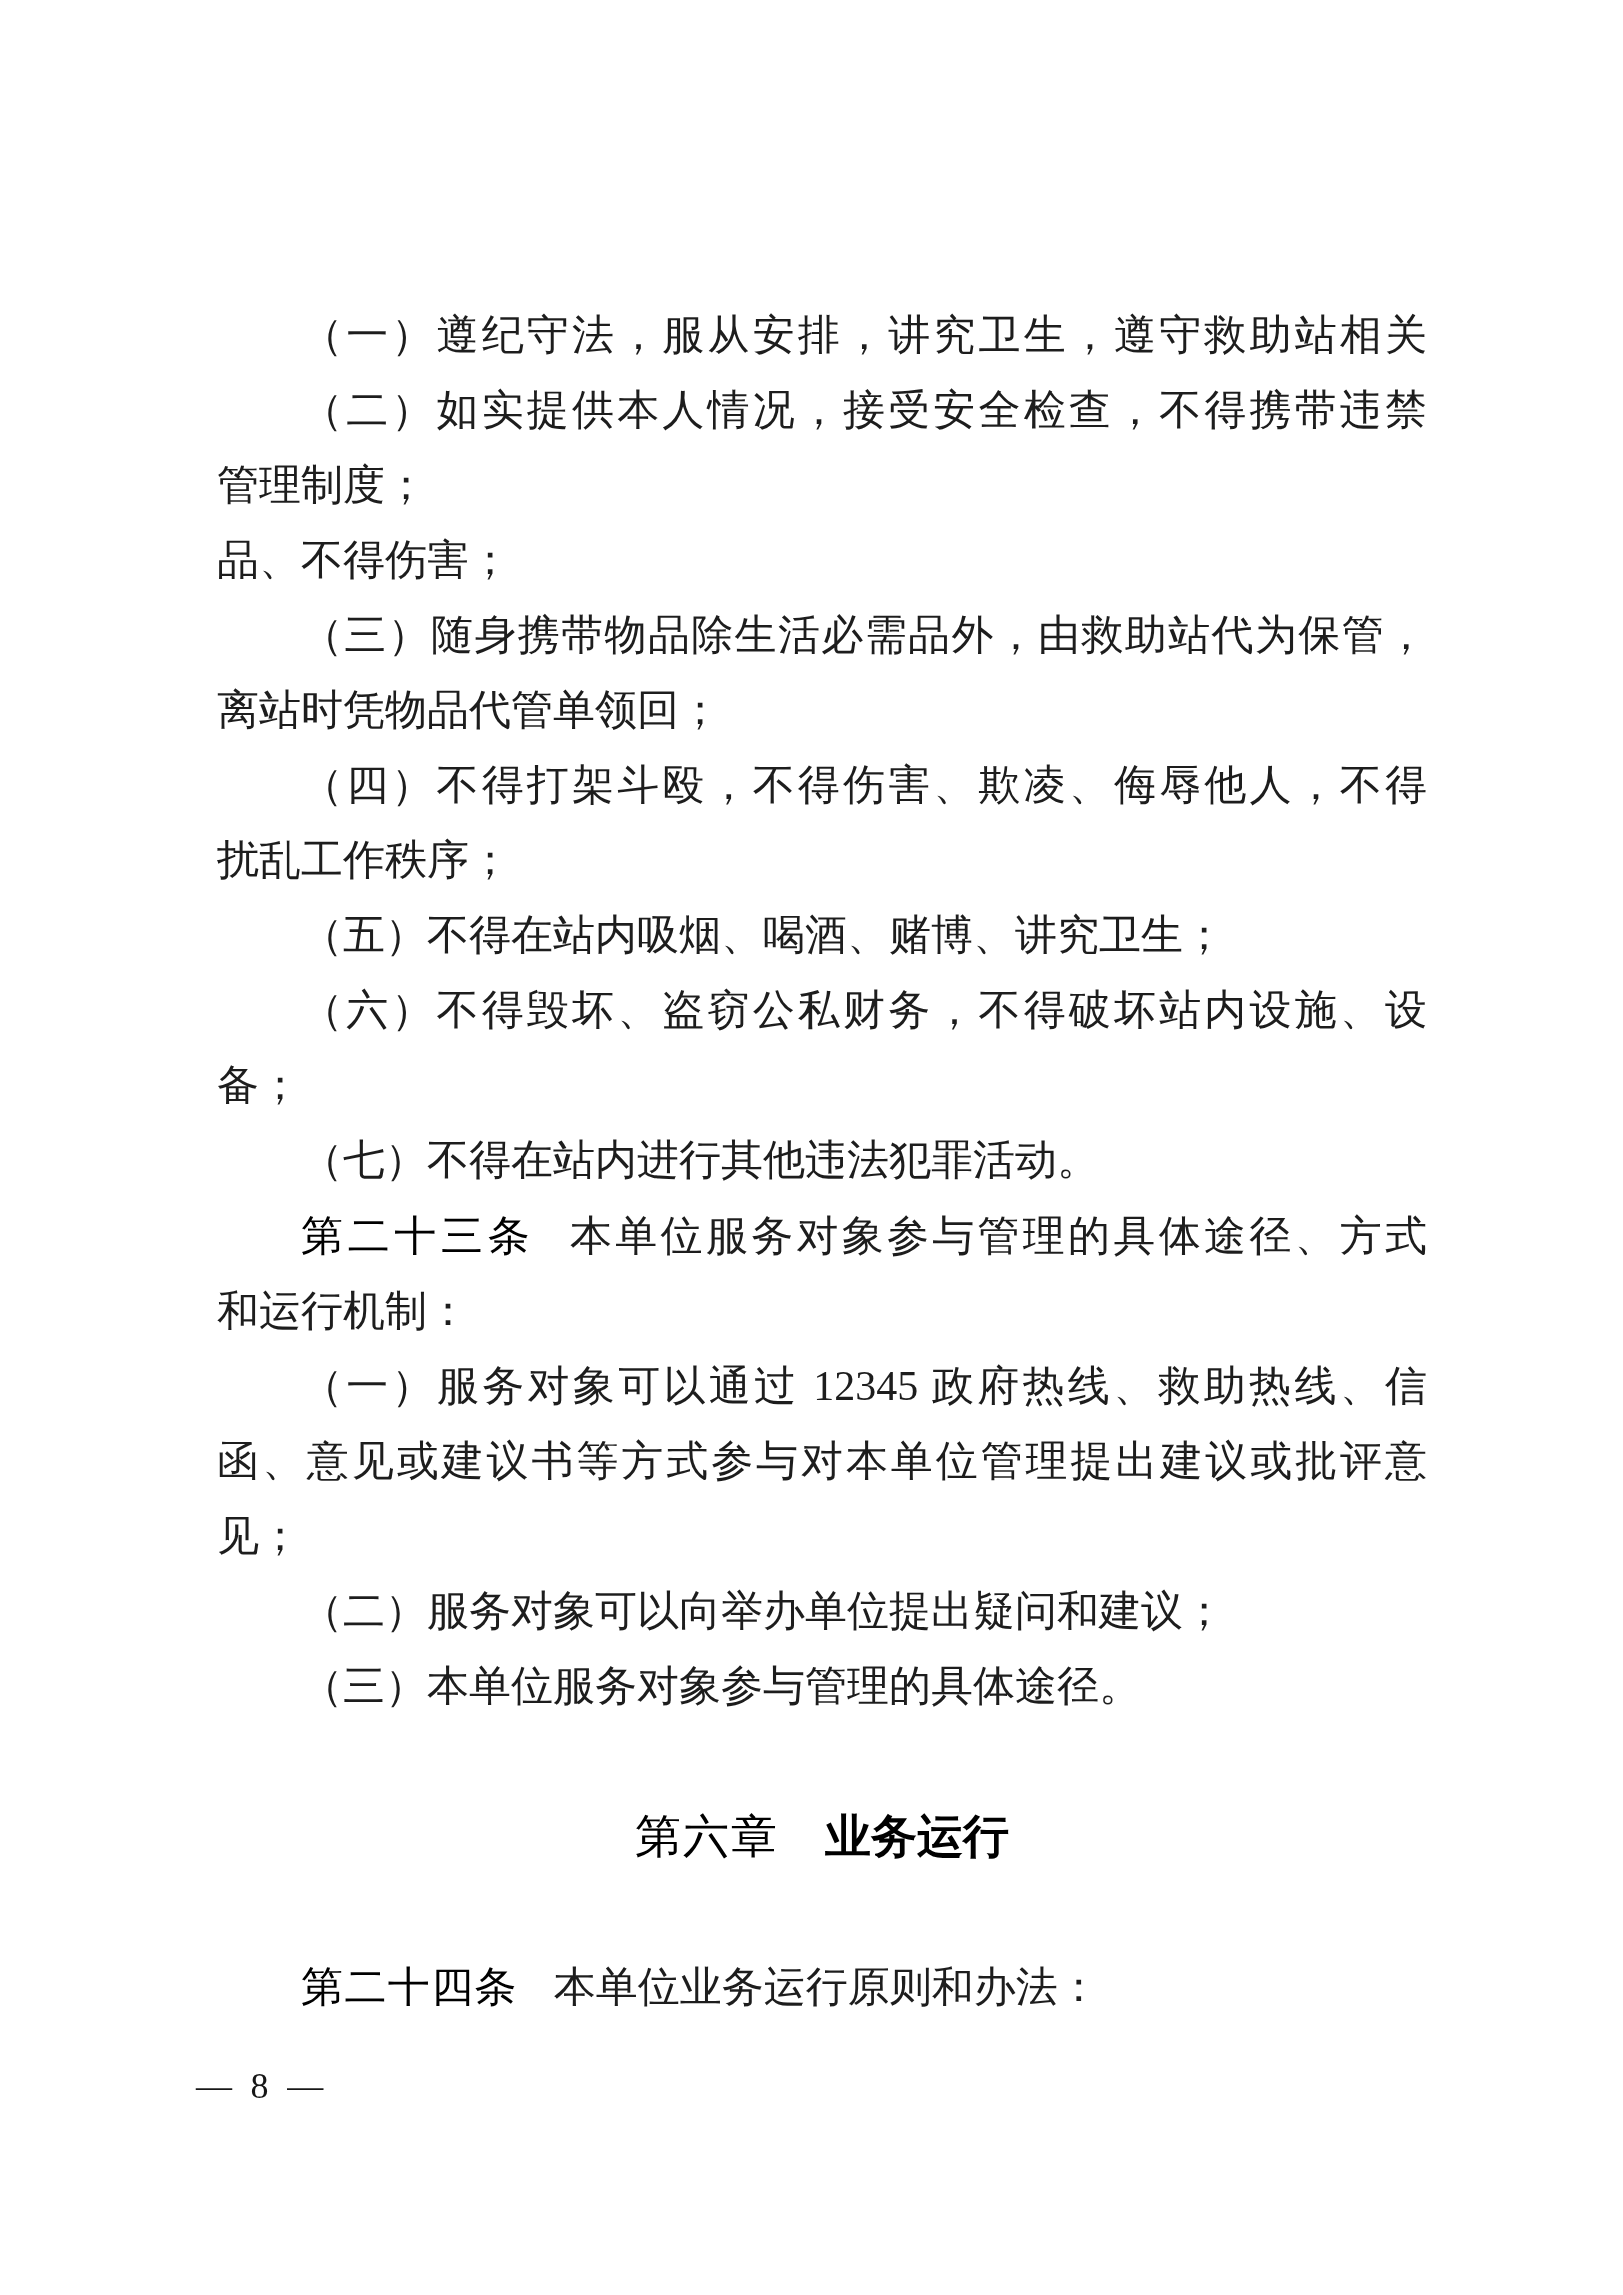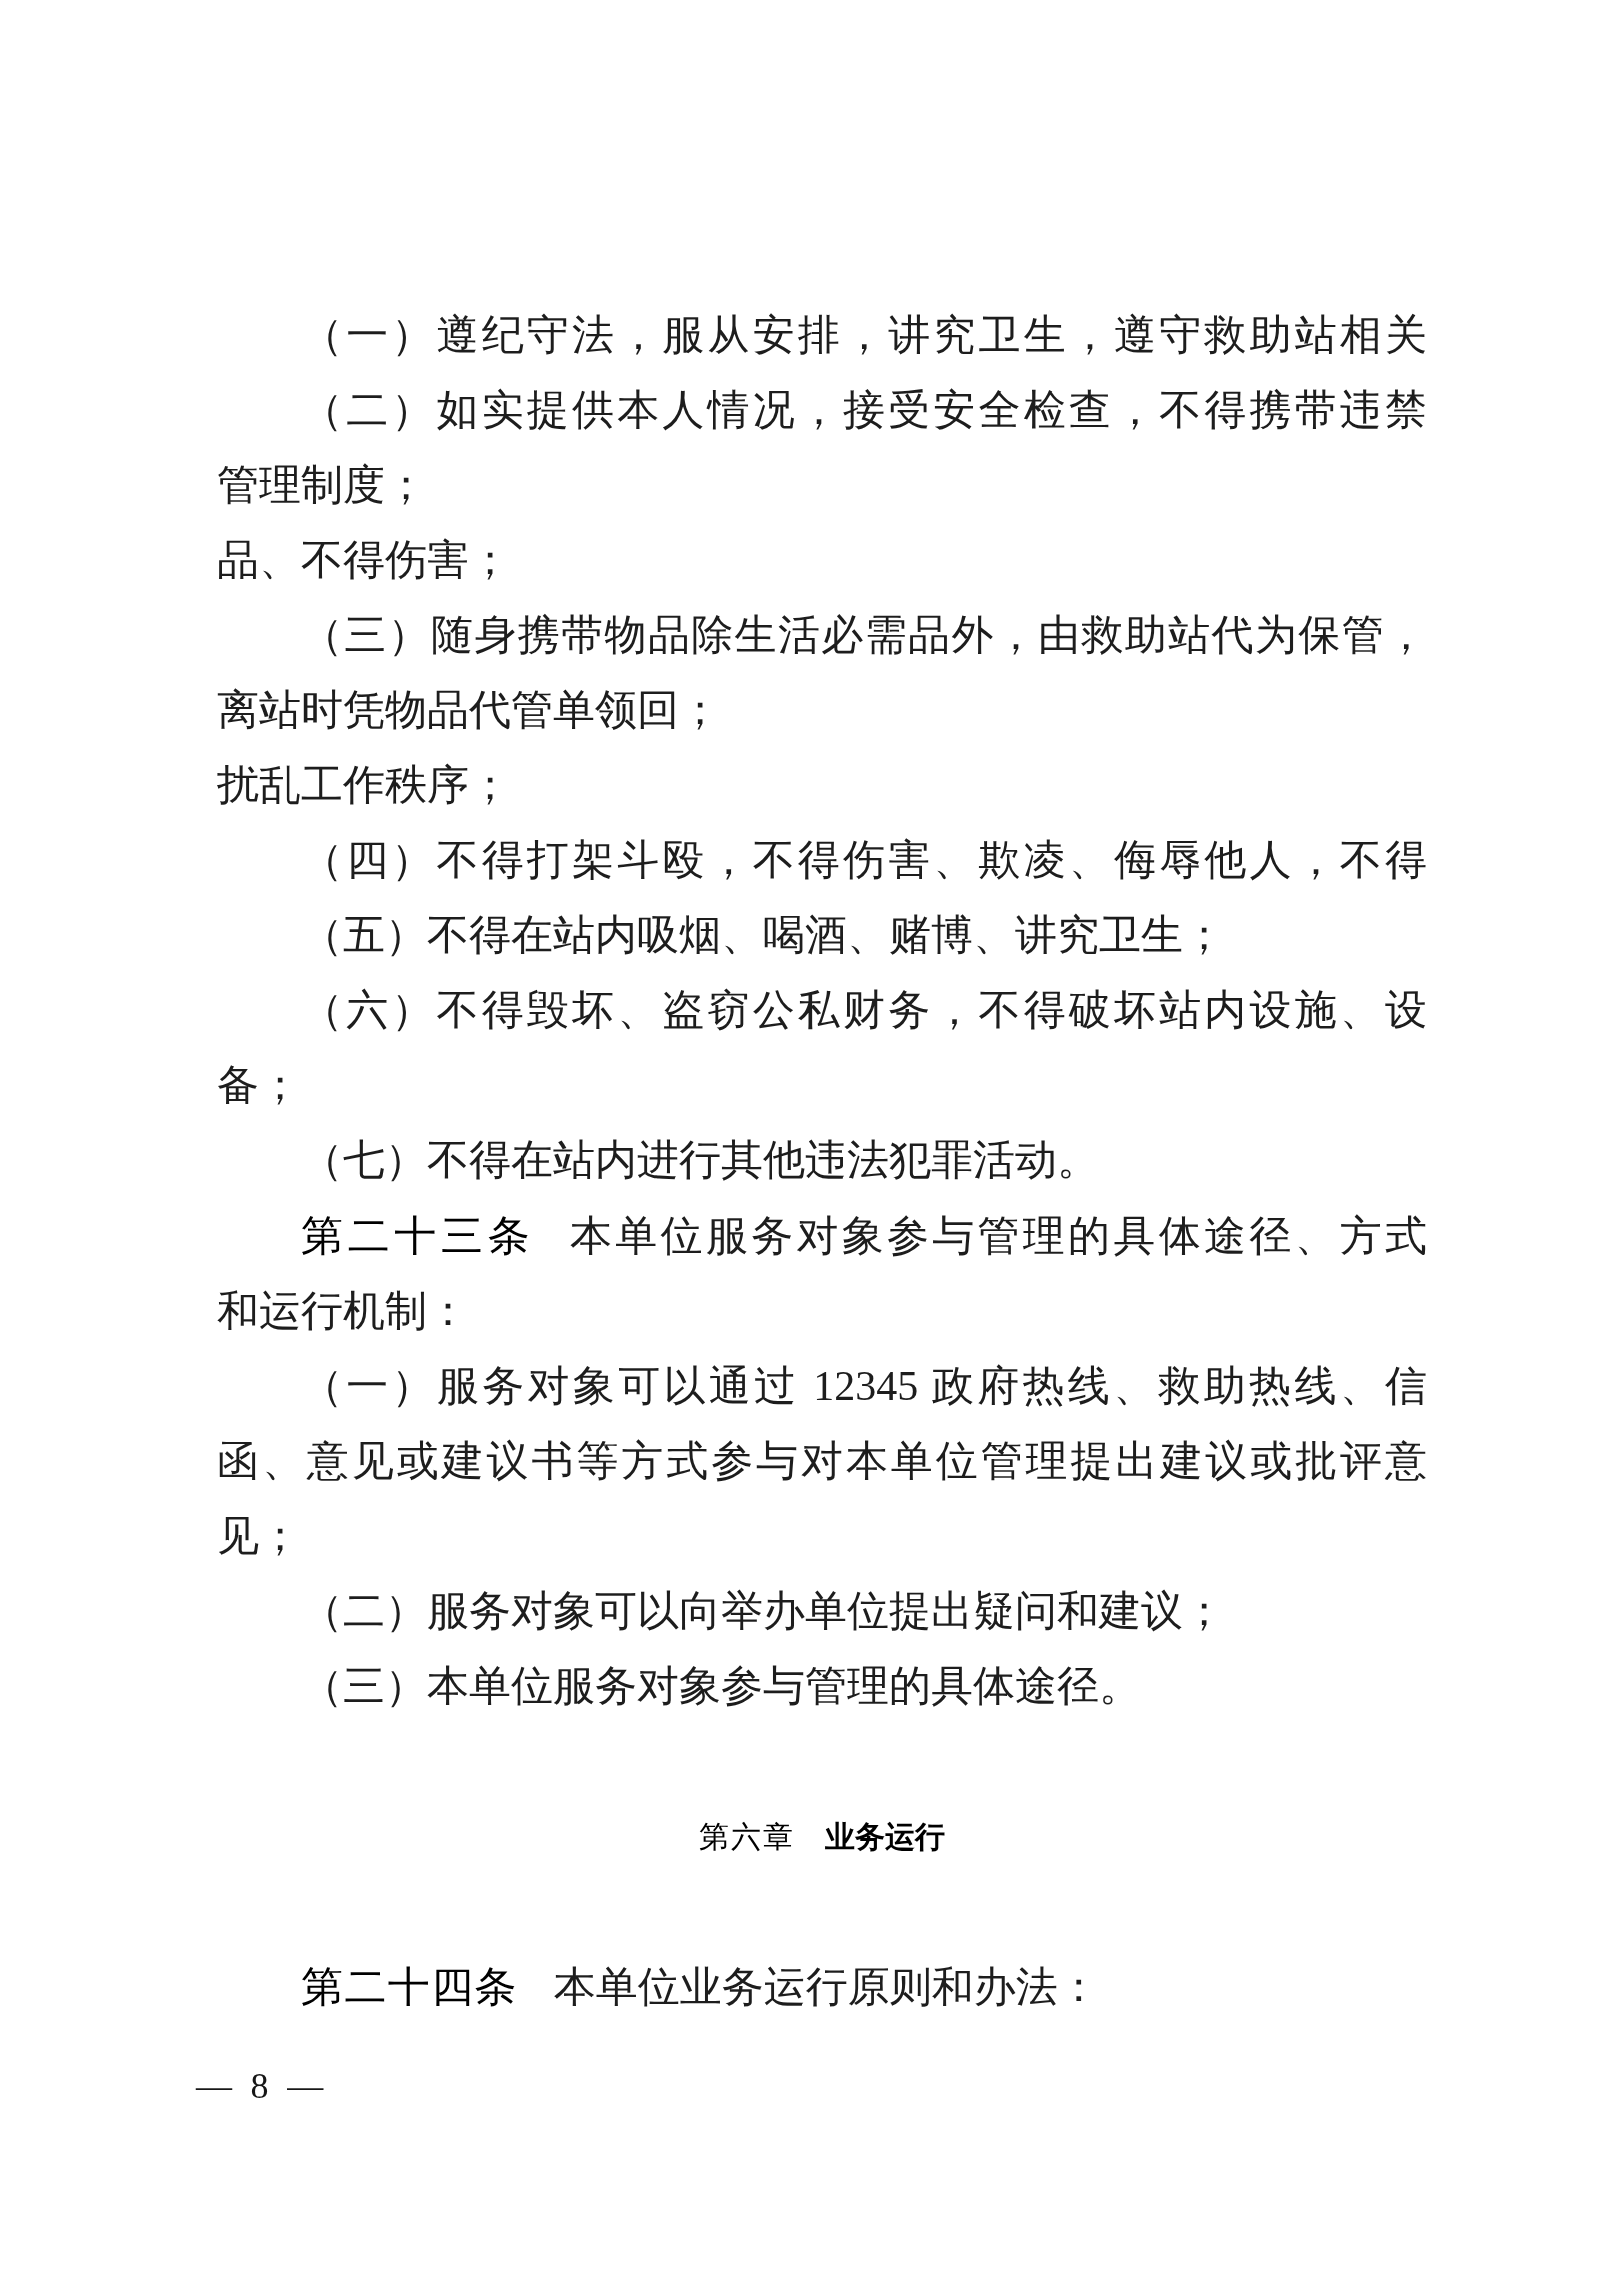--- a/index.html
+++ b/index.html
@@ -41,21 +41,21 @@
     color: #000000;
     margin-right: 0.85em;
     letter-spacing: 1.4px;
   }
   .line.chapter {
     text-align: right;
     text-align-last: center;
     text-indent: 0;
     font-family: "Liberation Sans", "DejaVu Sans", sans-serif;
     font-weight: 700;
-    font-size: 30px;
+    font-size: 46px;
     color: #000000;
     margin: 75px 0;
   }
   .line.chapter .bold-term {
     margin-right: 1em;
     letter-spacing: 2px;
   }
   .page-number {
     position: absolute;
     left: 196px;
@@ -71,22 +71,22 @@
 <body>
 
 <div class="page">
   <main class="content">
       <div class="line p full">（一）遵纪守法，服从安排，讲究卫生，遵守救助站相关</div>
       <div class="line p full">（二）如实提供本人情况，接受安全检查，不得携带违禁</div>
       <div class="line c">管理制度；</div>
       <div class="line c">品、不得伤害；</div>
       <div class="line p full">（三）随身携带物品除生活必需品外，由救助站代为保管，</div>
       <div class="line c">离站时凭物品代管单领回；</div>
+      <div class="line p full">（四）不得打架斗殴，不得伤害、欺凌、侮辱他人，不得</div>
       <div class="line c">扰乱工作秩序；</div>
-      <div class="line p full">（四）不得打架斗殴，不得伤害、欺凌、侮辱他人，不得</div>
       <div class="line p">（五）不得在站内吸烟、喝酒、赌博、讲究卫生；</div>
       <div class="line p full">（六）不得毁坏、盗窃公私财务，不得破坏站内设施、设</div>
       <div class="line c">备；</div>
       <div class="line p">（七）不得在站内进行其他违法犯罪活动。</div>
       <div class="line article full"><span class="bold-term">第二十三条</span><span>本单位服务对象参与管理的具体途径、方式</span></div>
       <div class="line c">和运行机制：</div>
       <div class="line p full">（一）服务对象可以通过 12345 政府热线、救助热线、信</div>
       <div class="line c full">函、意见或建议书等方式参与对本单位管理提出建议或批评意</div>
       <div class="line c">见；</div>
       <div class="line p">（二）服务对象可以向举办单位提出疑问和建议；</div>

